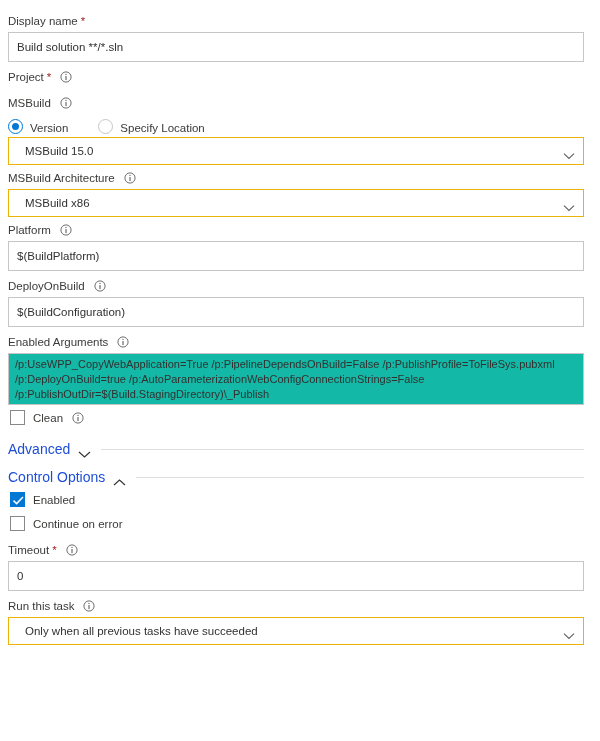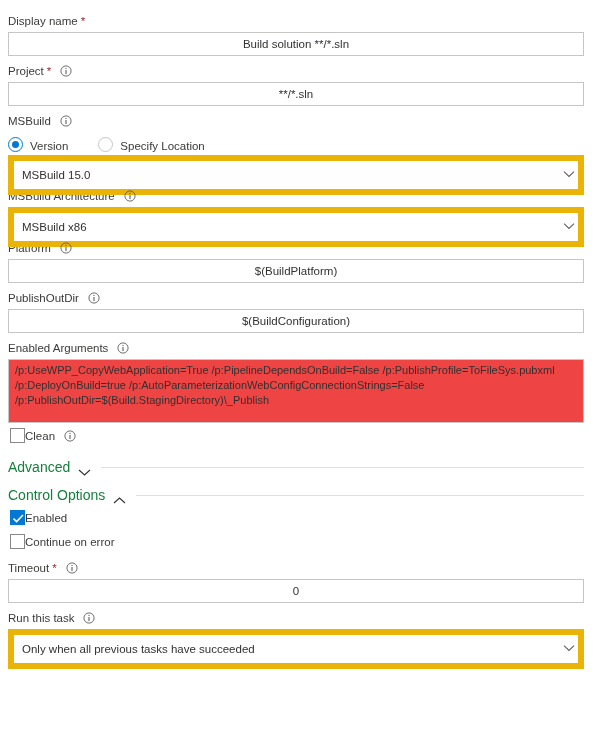--- a/index.html
+++ b/index.html
@@ -43,70 +43,69 @@
     height: 12px;
     flex: 0 0 auto;
     position: relative;
     top: 0px;
   }
   .info-icon svg { display: block; }
 
   
   .input {
     width: 100%;
-    height: 24px;
+    height: 30px;
     border: 1px solid #c8c6c4;
     background: #ffffff;
     font-family: "Liberation Sans", sans-serif;
     font-size: 11.5px;
     color: #323130;
     padding: 0 8px;
     line-height: 24px;
     display: block;
     outline: none;
-    text-align: center;
   }
   .input::placeholder { color: #a19f9d; }
 
   
   .select-wrap {
     position: relative;
     width: 100%;
     height: 26px;
   }
   .select {
     width: 100%;
-    height: 40px;
-    border: 6px solid #eab308;
+    height: 28px;
+    border: 1px solid #eab308;
     background: #ffffff;
     font-family: "Liberation Sans", sans-serif;
     font-size: 11.5px;
     color: #323130;
-    padding: 0 26px 0 8px;
+    padding: 0 26px 0 16px;
     line-height: 24px;
     appearance: none;
     -webkit-appearance: none;
     outline: none;
   }
   .chevron-down-sel {
     position: absolute;
     right: 9px;
     top: 50%;
     transform: translateY(-50%);
     pointer-events: none;
     width: 12px;
     height: 8px;
   }
 
   
   .textarea {
     width: 100%;
-    height: 64px;
+    height: 52px;
     border: 1px solid #c8c6c4;
-    background: #ef4444;
+    background: #14b8a6;
     font-family: "Liberation Sans", sans-serif;
     font-size: 11px;
     color: #323130;
     padding: 3px 6px;
     line-height: 15px;
     resize: none;
     outline: none;
     overflow: hidden;
     white-space: pre;
     display: block;
@@ -171,33 +170,34 @@
     border-color: #0078d4;
   }
   .checkbox.checked svg {
     position: absolute;
     left: 1px;
     top: 2px;
   }
   .check-label {
     font-size: 11.5px;
     color: #3b3a39;
+    margin-left: 8px;
     white-space: nowrap;
   }
 
   
   .section {
     display: flex;
     align-items: center;
     margin: 12px 0 2px 0;
     cursor: pointer;
   }
   .section-title {
     font-size: 14px;
-    color: #15803d;
+    color: #1d4ed8;
     white-space: nowrap;
   }
   .section-chevron {
     margin-left: 8px;
     width: 13px;
     height: 9px;
     flex: 0 0 auto;
   }
   .section-rule {
     flex: 1 1 auto;
@@ -224,21 +224,20 @@
       <span class="label-text">Project</span>
         <span class="req">*</span>
       <span class="info-icon">
         <svg width="12" height="12" viewBox="0 0 12 12">
             <circle cx="6" cy="6" r="5.1" fill="none" stroke="#605e5c" stroke-width="0.9"></circle>
             <circle cx="6" cy="3.4" r="0.62" fill="#605e5c"></circle>
             <rect x="5.45" y="5" width="1.1" height="4.1" fill="#605e5c"></rect>
           </svg>
       </span>
     </div>
-    <input class="input" value="**/*.sln" style="">
   </div>
 
   <div class="field">
     <div class="label-row">
       <span class="label-text">MSBuild</span>
       <span class="info-icon">
         <svg width="12" height="12" viewBox="0 0 12 12">
             <circle cx="6" cy="6" r="5.1" fill="none" stroke="#605e5c" stroke-width="0.9"></circle>
             <circle cx="6" cy="3.4" r="0.62" fill="#605e5c"></circle>
             <rect x="5.45" y="5" width="1.1" height="4.1" fill="#605e5c"></rect>
@@ -302,21 +301,21 @@
             <circle cx="6" cy="3.4" r="0.62" fill="#605e5c"></circle>
             <rect x="5.45" y="5" width="1.1" height="4.1" fill="#605e5c"></rect>
           </svg>
       </span>
     </div>
     <input class="input" value="$(BuildPlatform)" style="">
   </div>
 
   <div class="field">
     <div class="label-row">
-      <span class="label-text">PublishOutDir</span>
+      <span class="label-text">DeployOnBuild</span>
       <span class="info-icon">
         <svg width="12" height="12" viewBox="0 0 12 12">
             <circle cx="6" cy="6" r="5.1" fill="none" stroke="#605e5c" stroke-width="0.9"></circle>
             <circle cx="6" cy="3.4" r="0.62" fill="#605e5c"></circle>
             <rect x="5.45" y="5" width="1.1" height="4.1" fill="#605e5c"></rect>
           </svg>
       </span>
     </div>
     <input class="input" value="$(BuildConfiguration)" style="">
   </div>

